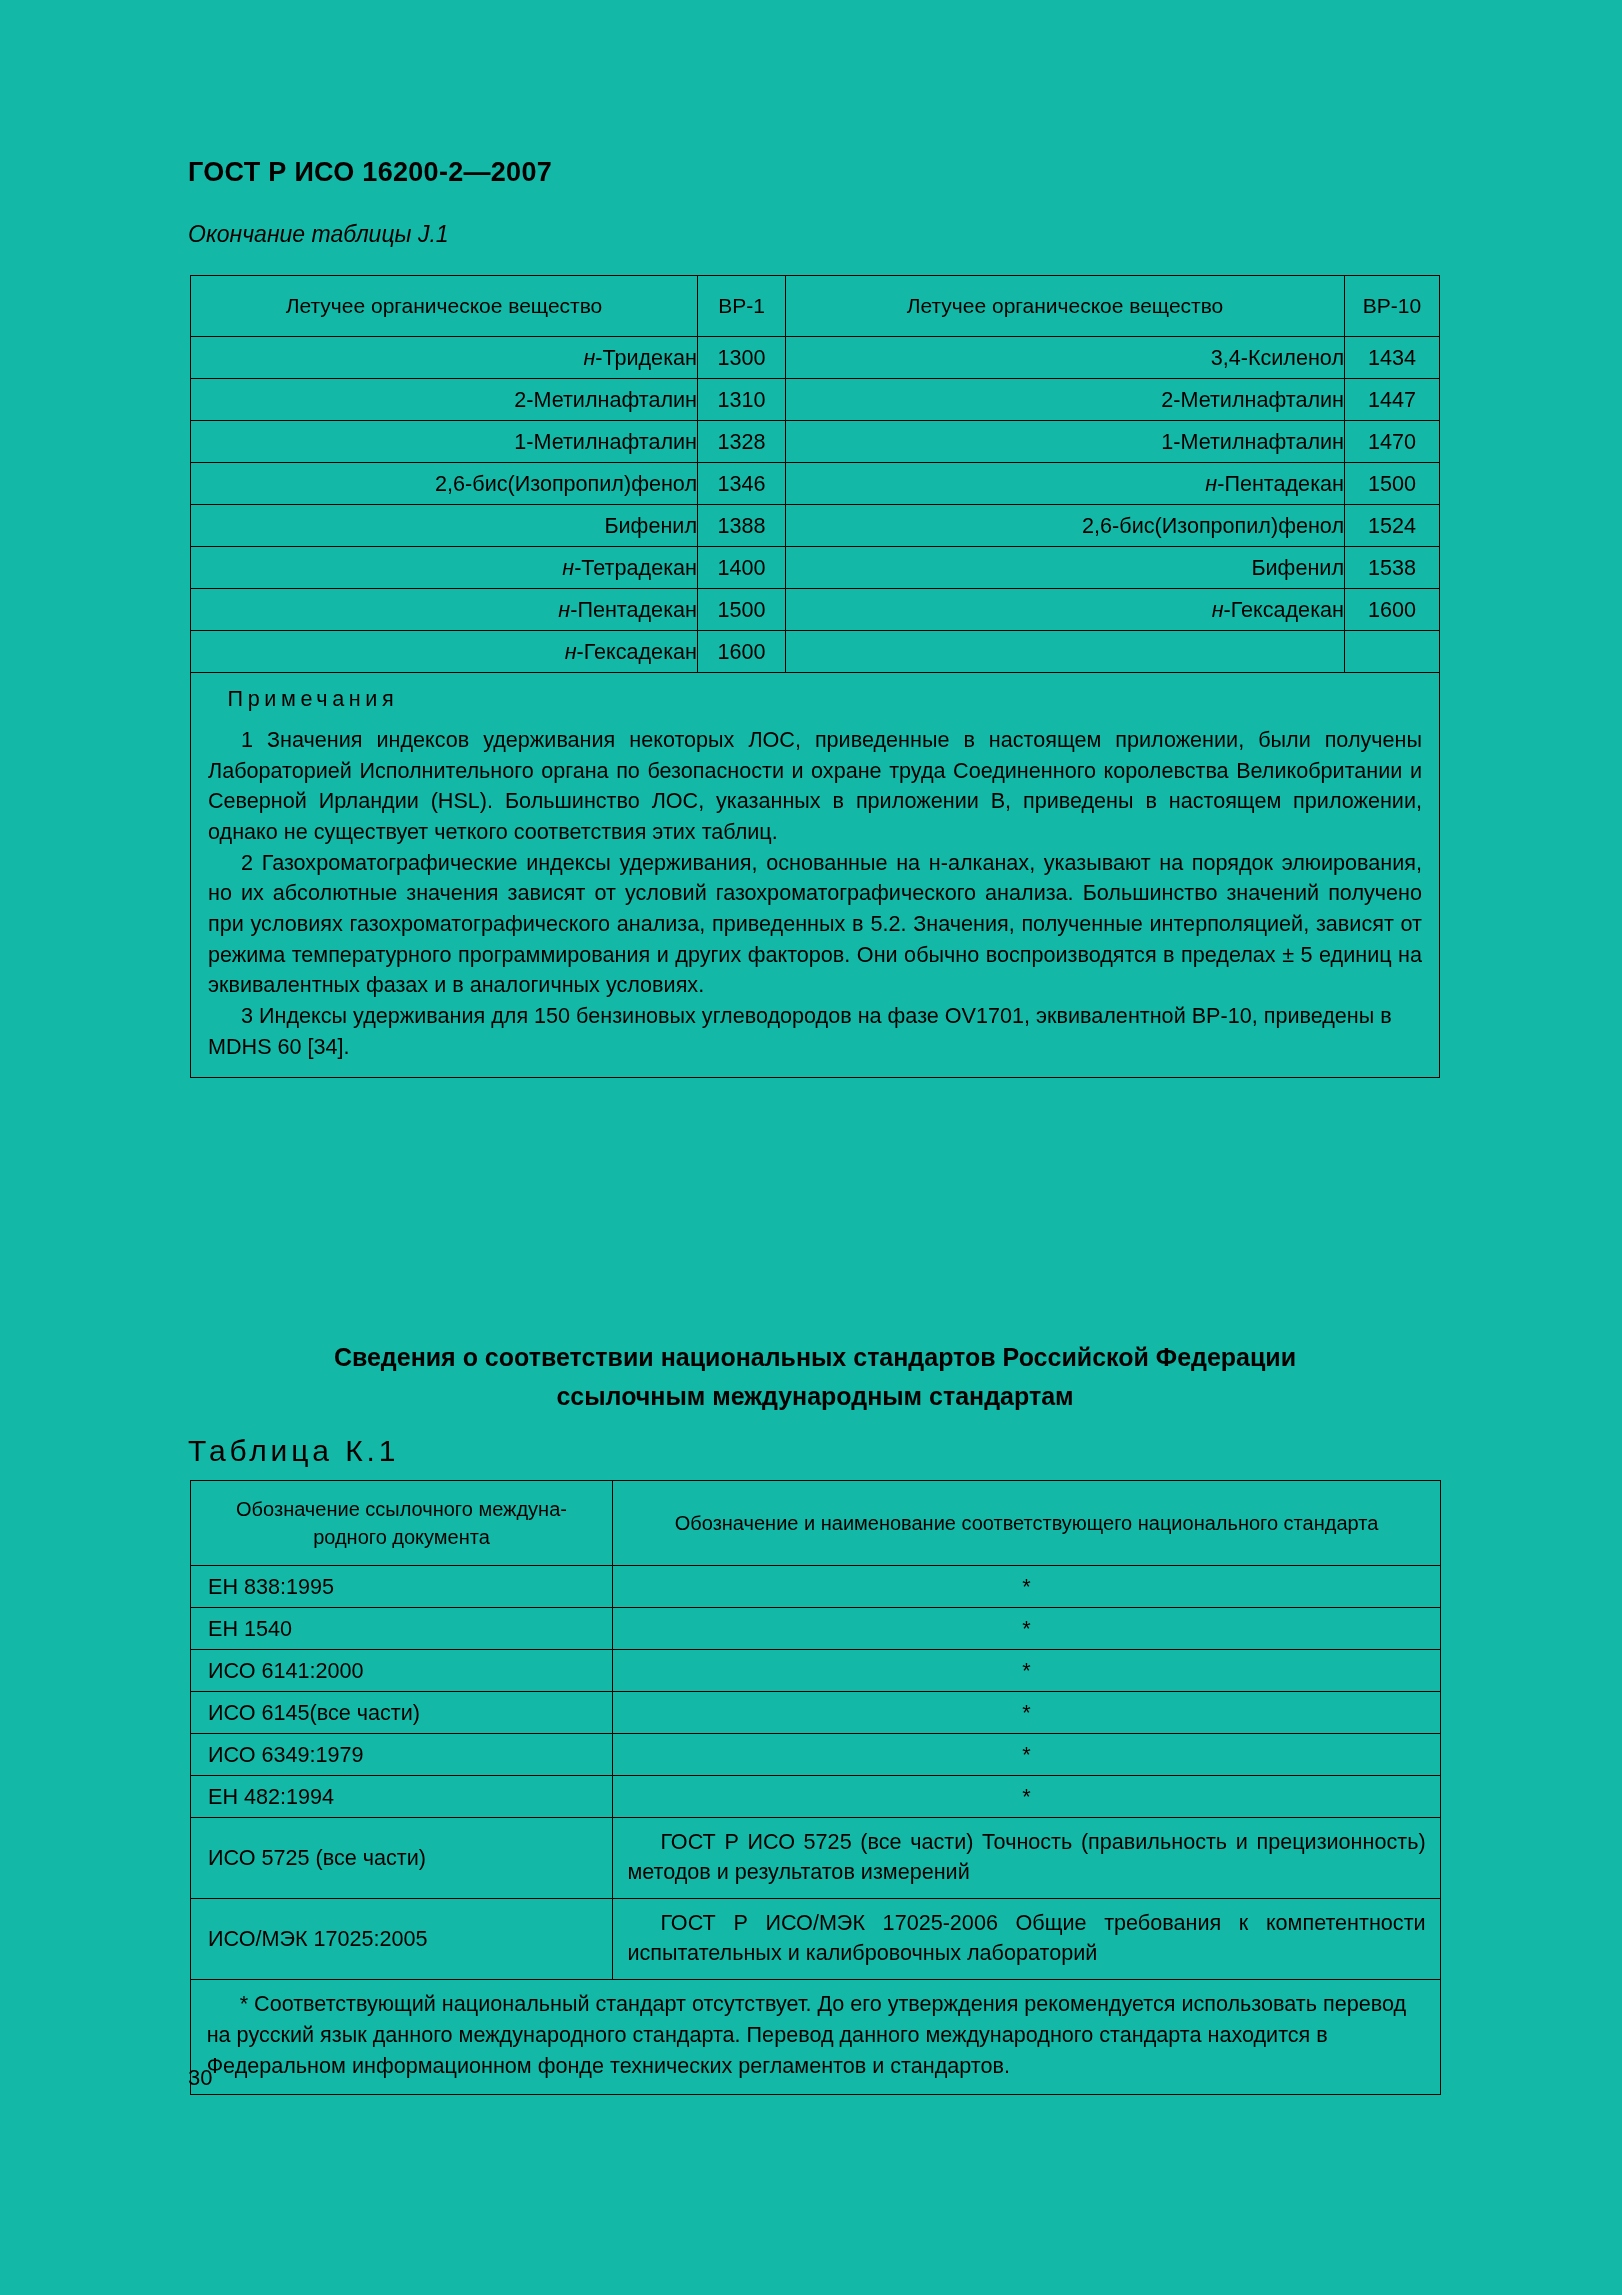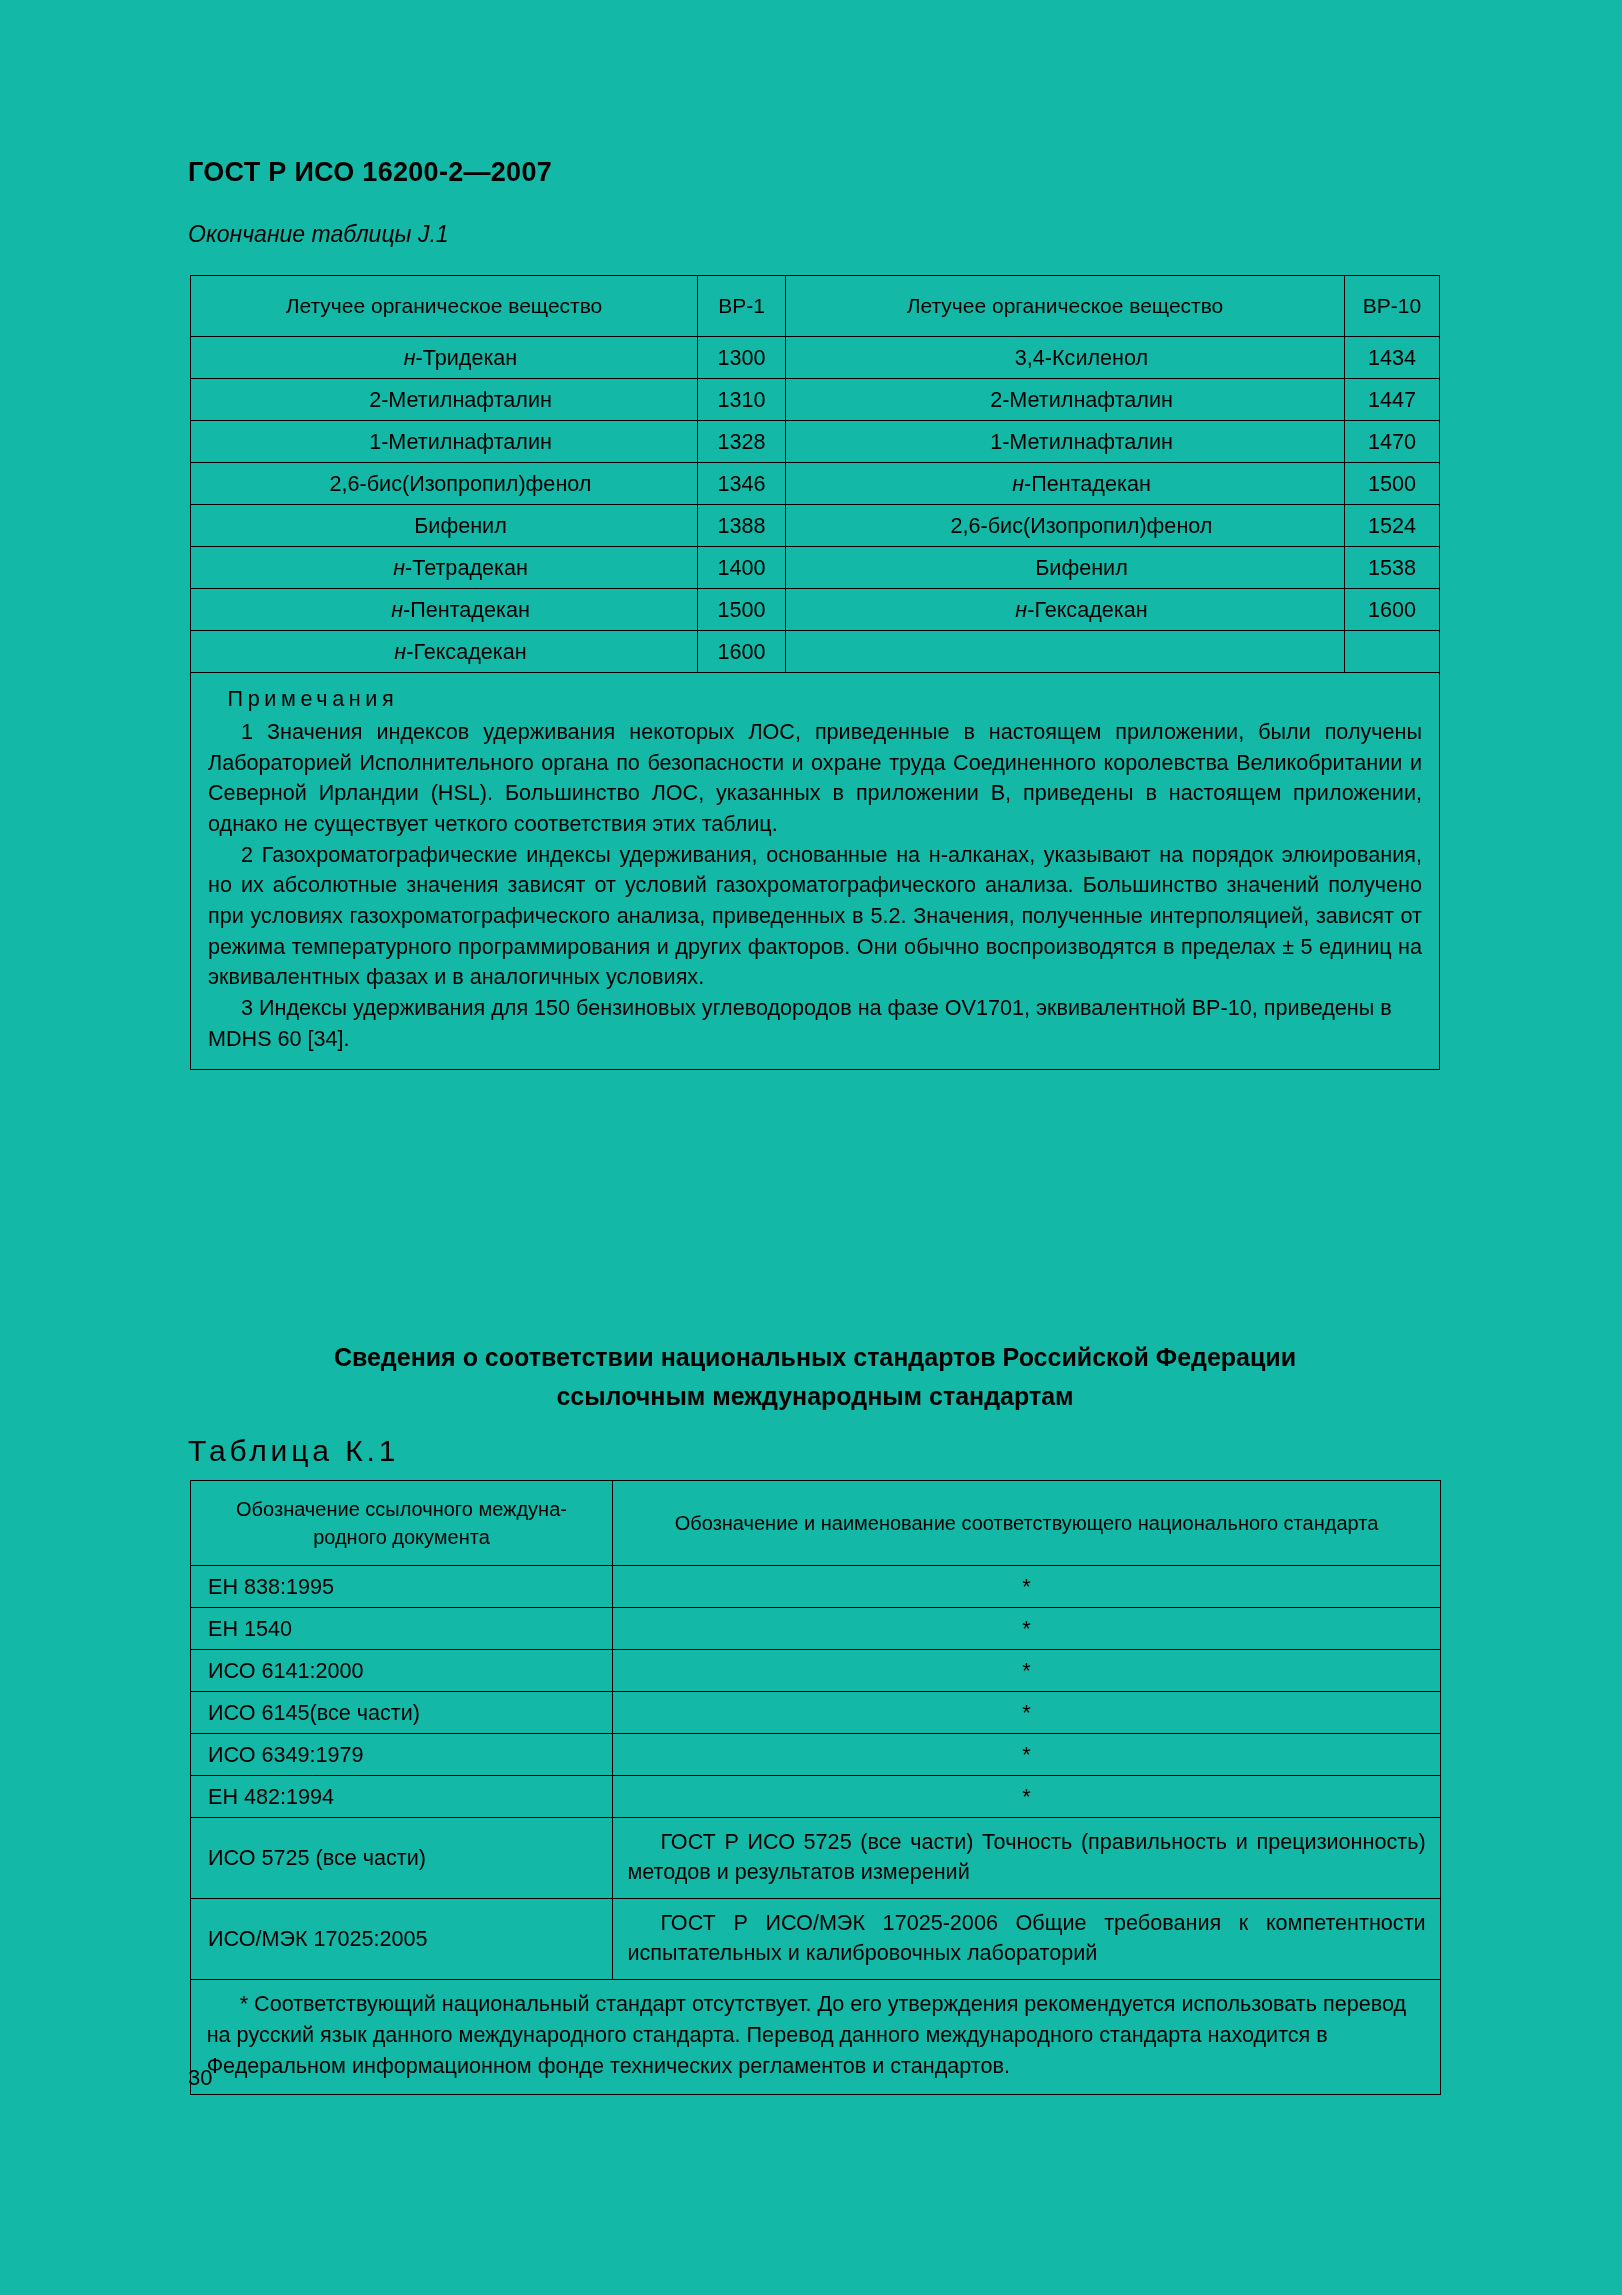--- a/index.html
+++ b/index.html
@@ -53,21 +53,21 @@
   .tbl-j .hdr td {
     text-align: center;
     height: 60px;
     font-size: 21px;
   }
   .tbl-j tbody tr td {
     height: 41px;
   }
   .tbl-j .c-name {
     padding-left: 33px;
-    text-align: center;
+    text-align: right;
   }
   .tbl-j .c-val {
     text-align: center;
   }
   .col-n1 { width: 507px; }
   .col-v1 { width: 88px; }
   .col-n2 { width: 559px; }
   .col-v2 { width: 95px; }
   .thick-top { border-top-width: 3.3px !important; }
   .it { font-style: italic; }
@@ -76,21 +76,21 @@
   .notes-cell {
     padding: 10.5px 17px 14.4px 17px !important;
     font-size: 21.6px;
     line-height: 1.42;
     text-align: justify;
     vertical-align: top;
     height: auto !important;
   }
   .notes-title {
     letter-spacing: 4.6px;
-    margin-bottom: 3px;
+    margin-bottom: 11px;
     padding-left: 19.6px;
   }
   .note-p {
     text-indent: 33px;
     margin: 0;
     text-align: justify;
   }
   .note-p.last-left { text-align: left; }
 
   

